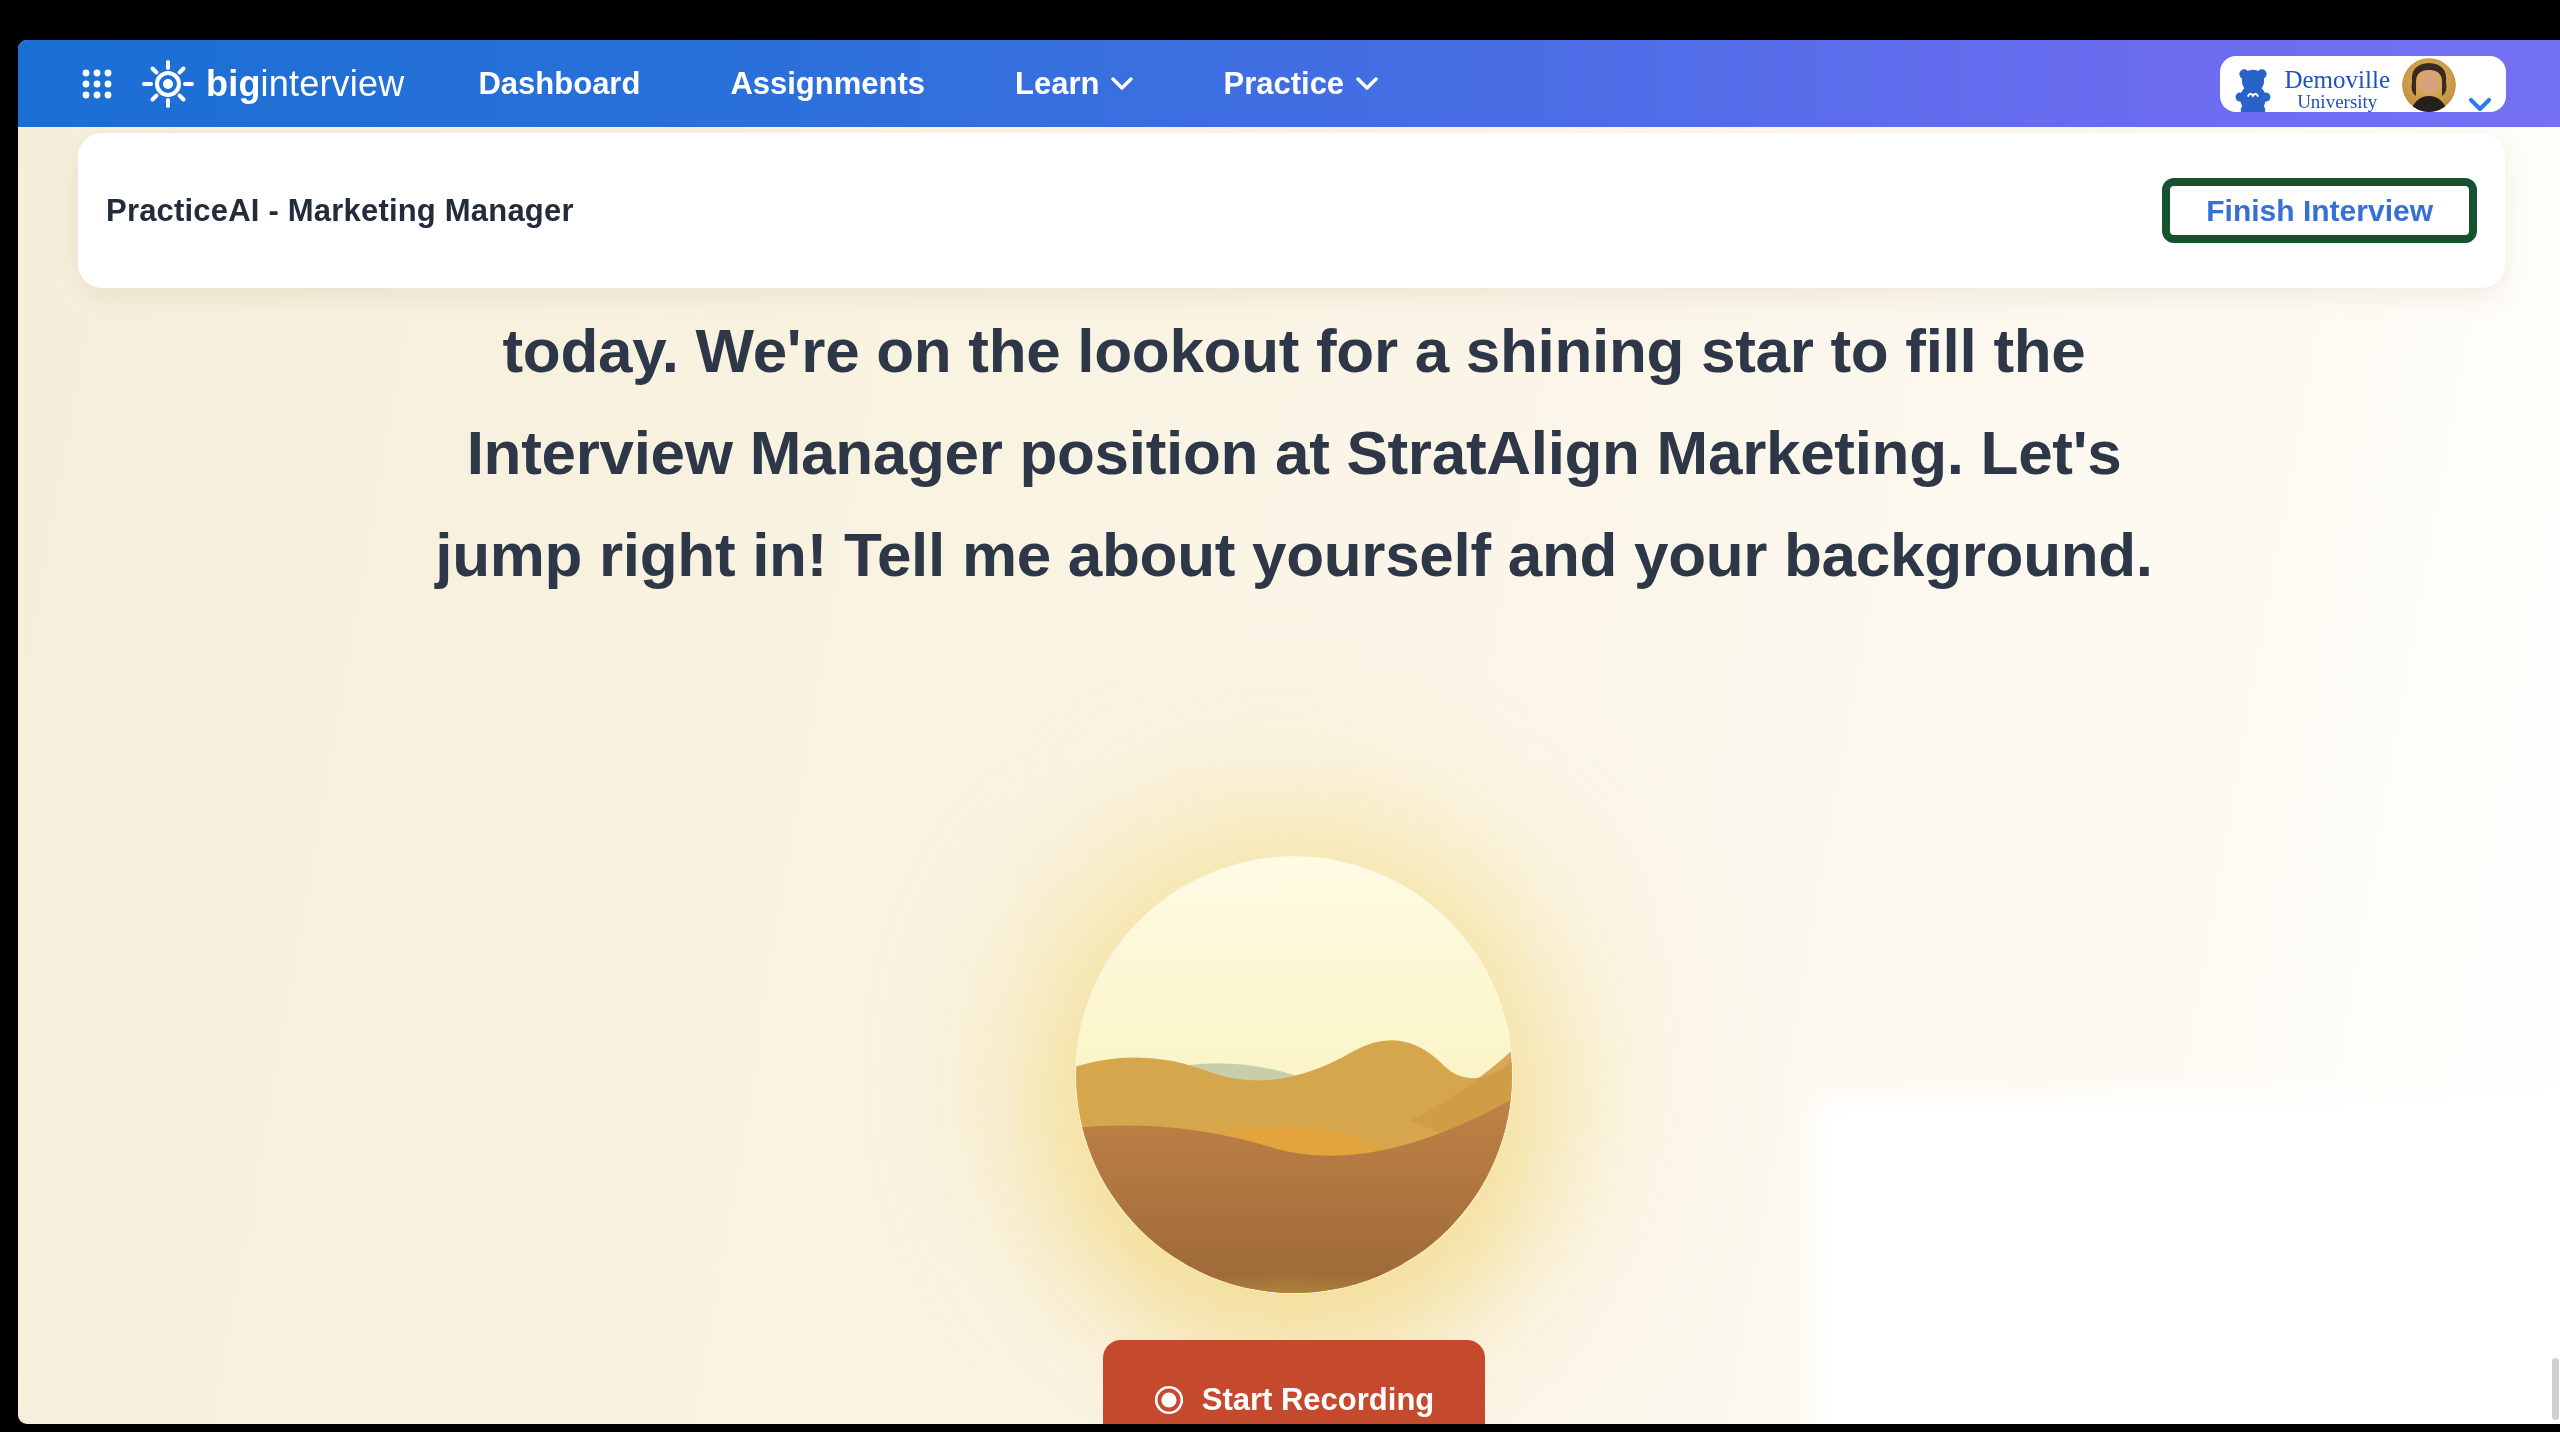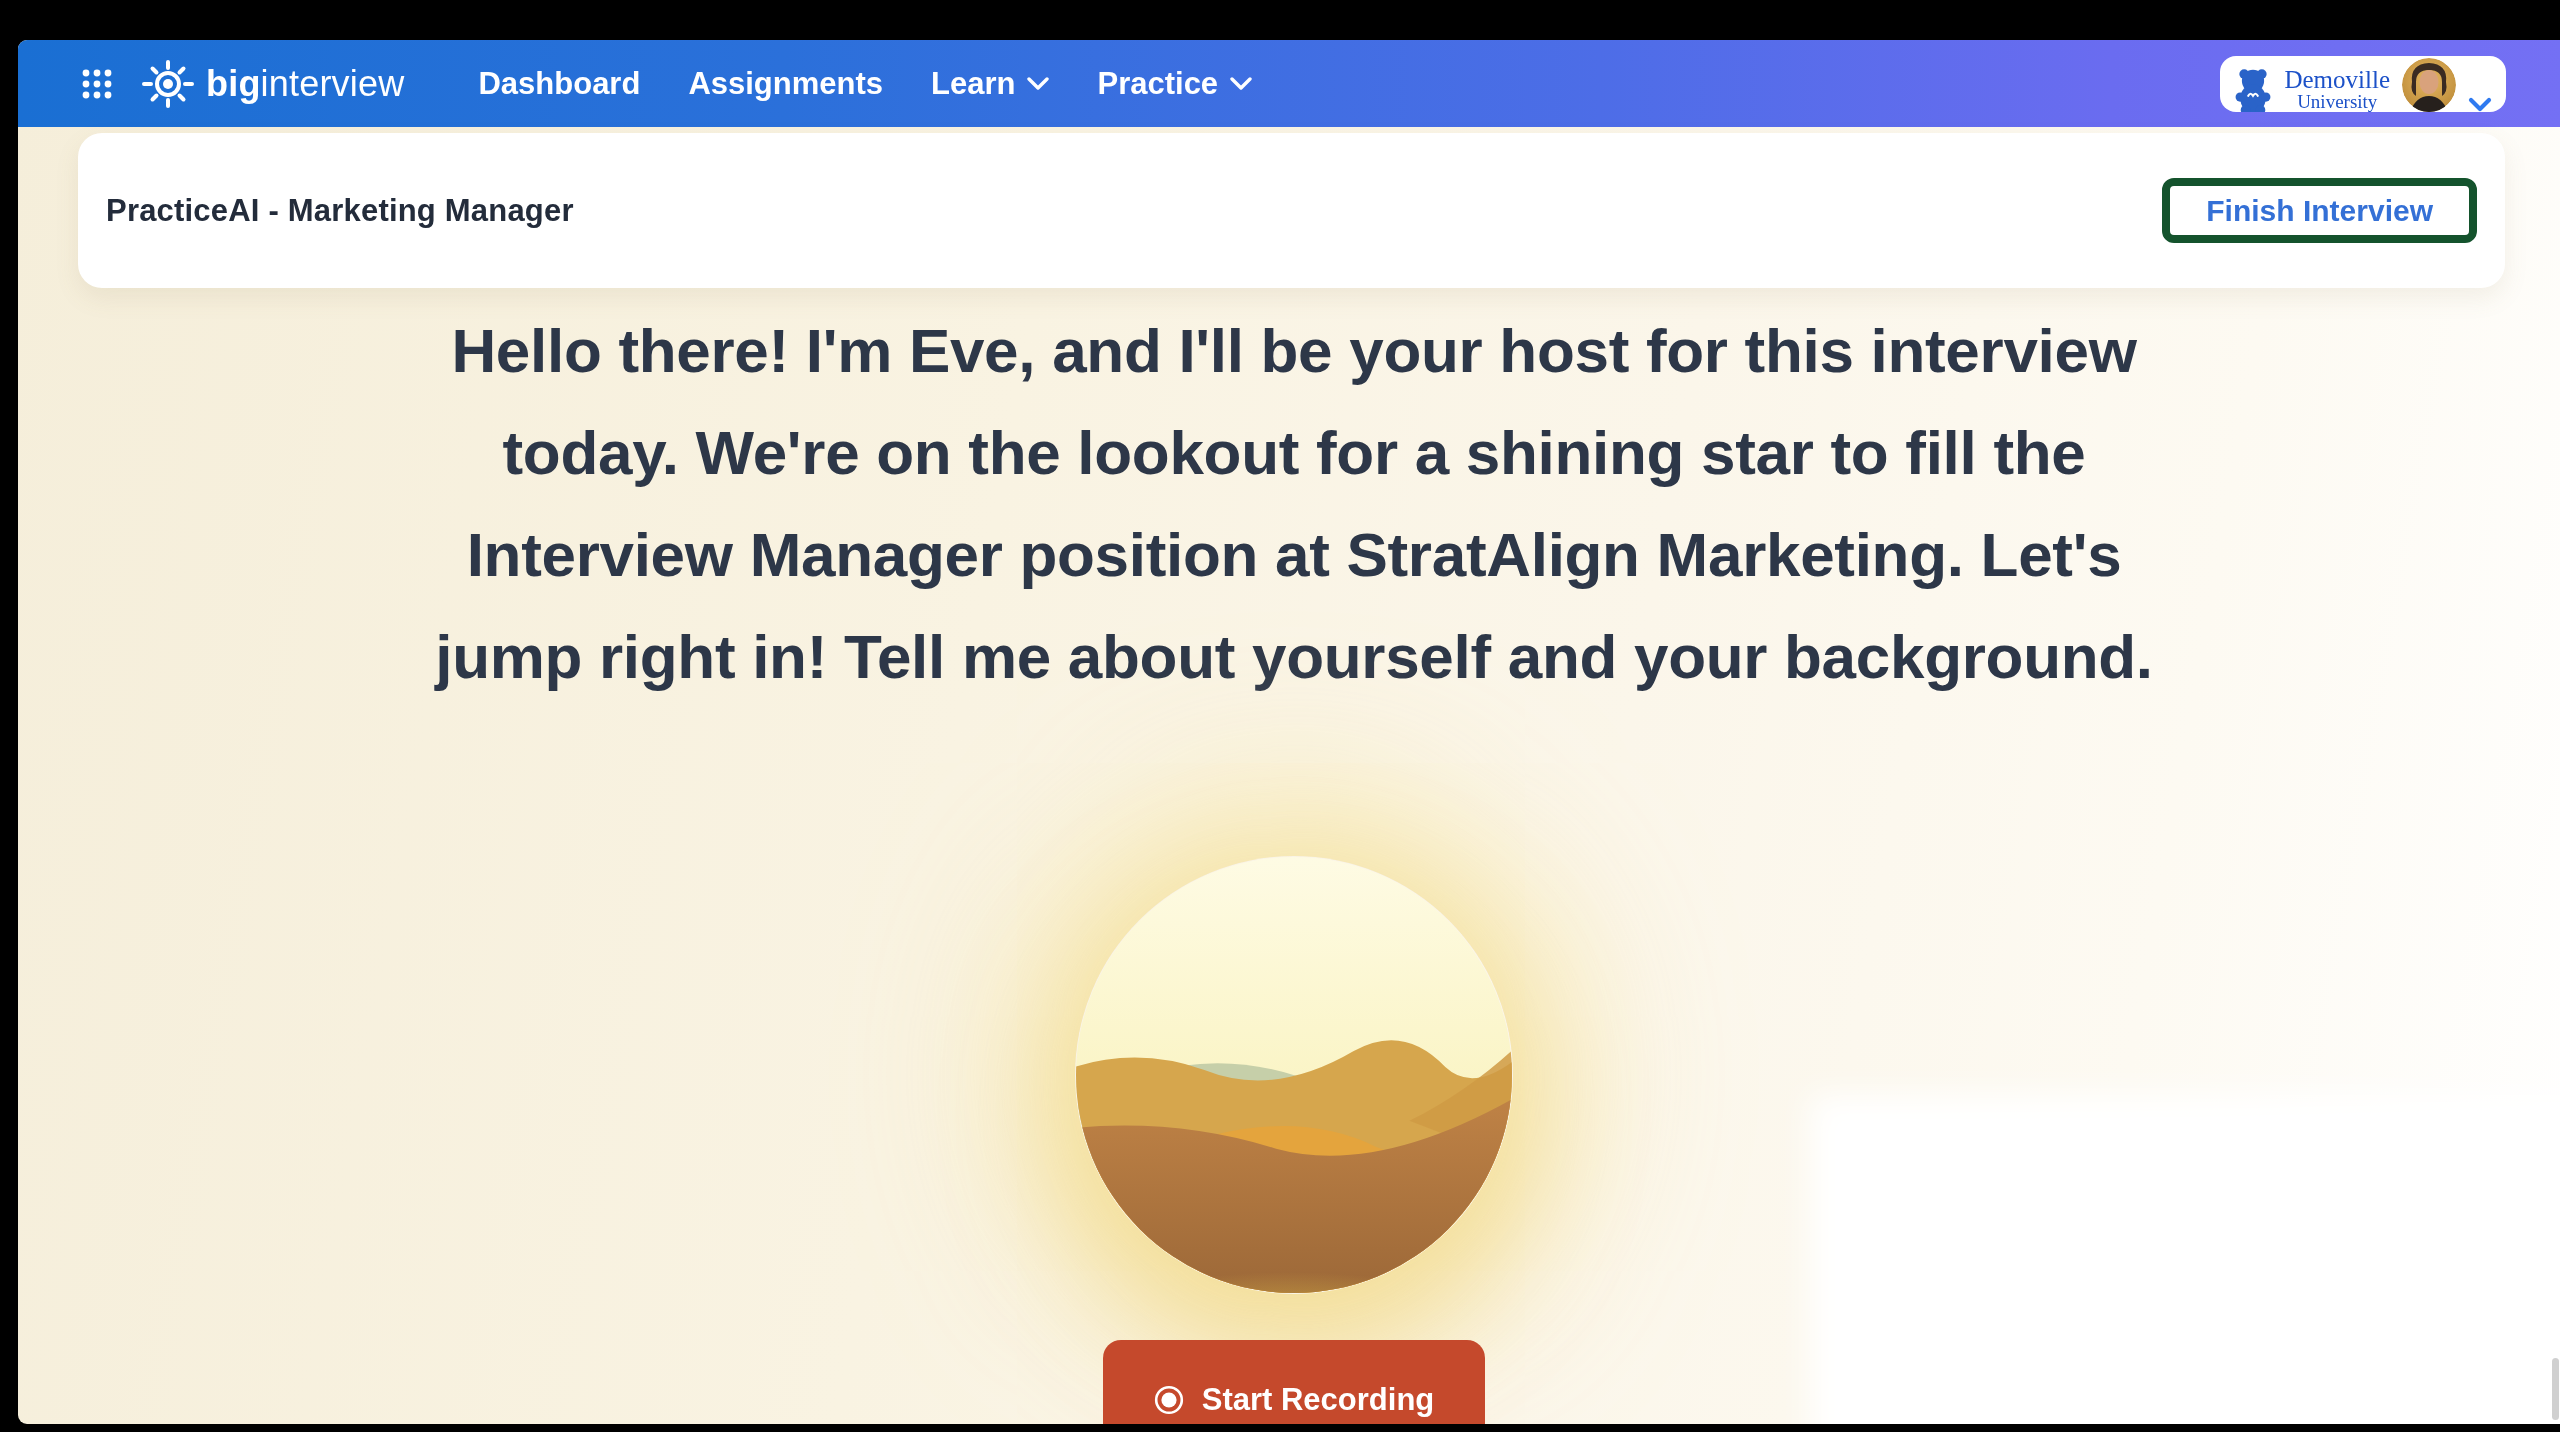--- a/index.html
+++ b/index.html
@@ -7,21 +7,21 @@
   .app{position:absolute;left:18px;top:22px;width:2552px;height:1384px;border-radius:9px;
     overflow:hidden;background:linear-gradient(100deg,#f5eeda 0%,#f9f3e2 38%,#fbf6ea 62%,#fdfaf2 82%,#ffffff 100%);margin-top:18px;}
   
   .navbar{position:relative;height:87px;display:flex;align-items:center;padding:0 64px;box-sizing:border-box;
     background:linear-gradient(90deg,#1a6fd3 0%,#2b70da 30%,#4d6de7 62%,#6a6cf0 82%,#7470f4 100%);}
   .grid-icon{width:30px;height:30px;flex:0 0 auto;margin-right:30px;cursor:pointer;}
   .logo{display:flex;align-items:center;gap:12px;margin-right:74px;cursor:pointer;}
   .logo-text{color:#fff;font-size:36px;letter-spacing:.2px;white-space:nowrap;}
   .logo-text b{font-weight:700;}
   .logo-text span{font-weight:300;}
-  .nav-links{display:flex;align-items:center;gap:48px;}
+  .nav-links{display:flex;align-items:center;gap:90px;}
   .nav-link{color:#fff;font-size:31px;font-weight:600;display:flex;align-items:center;gap:12px;cursor:pointer;white-space:nowrap;}
   .nav-spacer{flex:1;}
   
   .account-pill{display:flex;align-items:flex-end;gap:12px;background:#fff;border-radius:16px;
     height:56px;padding:0 14px;cursor:pointer;}
   .org-name{font-family:"Liberation Serif", serif;color:#1c51c8;text-align:center;line-height:1.02;}
   .org-name .l1{font-size:25px;}
   .org-name .l2{font-size:19px;}
   .avatar{width:54px;height:54px;border-radius:50%;overflow:hidden;flex:0 0 auto;}
   
@@ -146,21 +146,20 @@
       </svg>
     </div>
   </div>
 
   <div class="header-card">
     <div class="page-title">PracticeAI - Marketing Manager</div>
     <button class="finish-btn">Finish Interview</button>
   </div>
 
   <div class="hero">
-    <div>Hello there! I'm Eve, and I'll be your host for this interview</div>
     <div>today. We're on the lookout for a shining star to fill the</div>
     <div>Interview Manager position at StratAlign Marketing. Let's</div>
     <div>jump right in! Tell me about yourself and your background.</div>
   </div>
 
   <div class="white-patch"></div>
 
   <div class="orb-glow"></div>
   <div class="orb">
     <svg width="438" height="438" viewBox="0 0 440 440">

